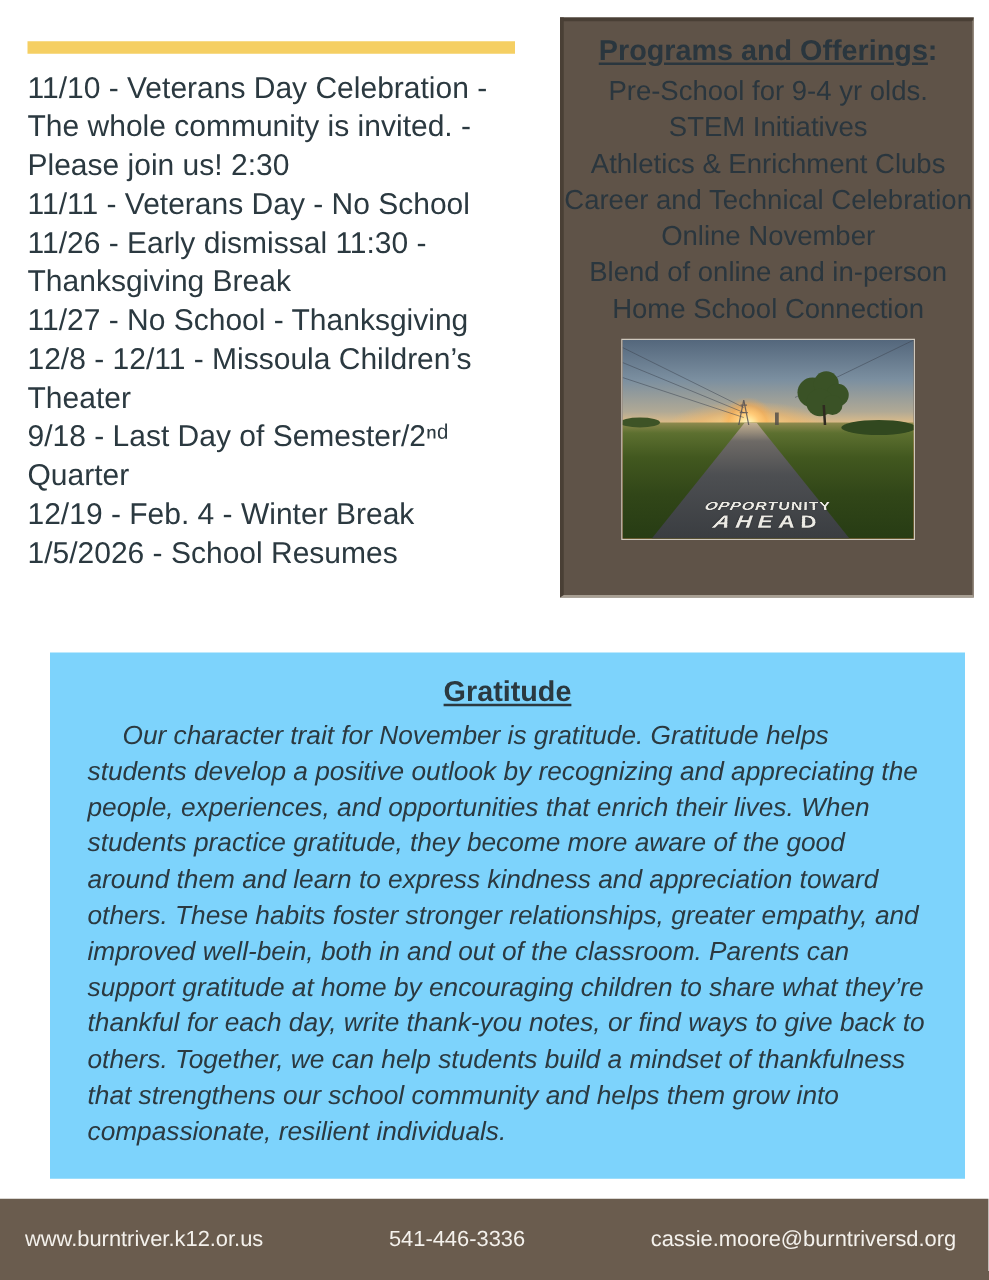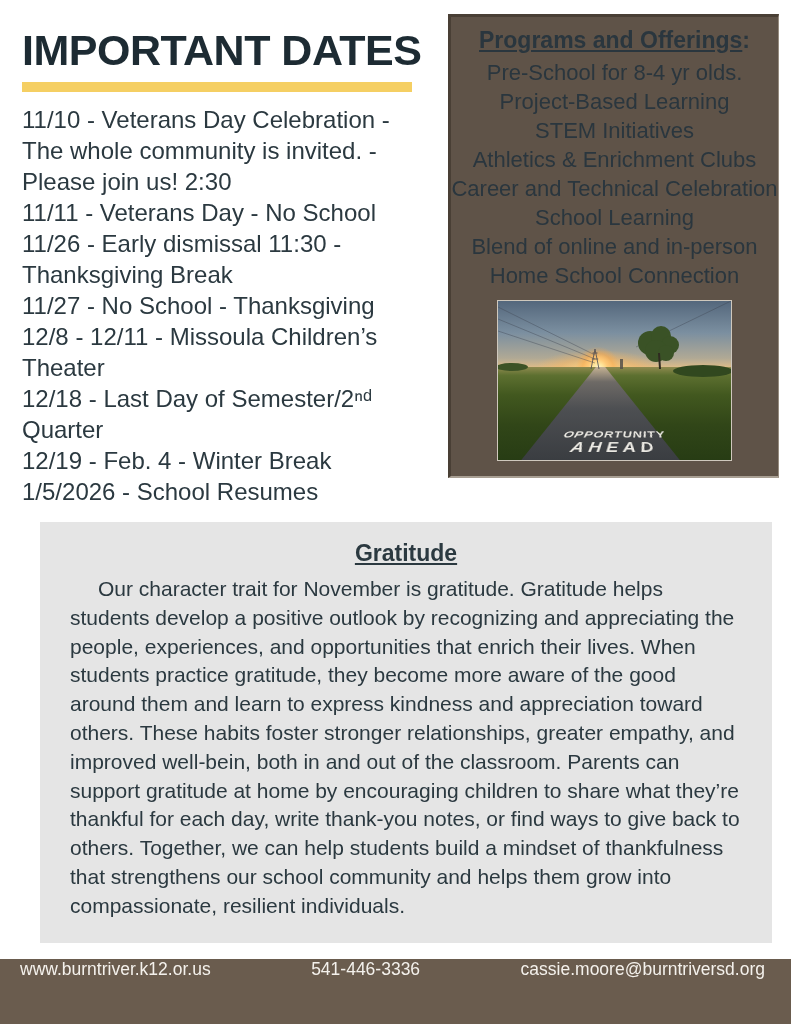--- a/index.html
+++ b/index.html
@@ -106,81 +106,81 @@
     text-shadow: 0 0 2px rgba(0,0,0,0.35);
   }
   .road-text .line1 { font-size: 15px; letter-spacing: 1px; }
   .road-text .line2 { font-size: 19px; letter-spacing: 5px; }
 
   
   .gratitude-panel {
     position: absolute; left: 40px; top: 522px;
     width: 732px; height: 421px;
     box-sizing: border-box;
-    background: #e5e5e5;
+    background: #7dd3fc;
     padding: 18px 30px 0 30px;
     color: #2b3940;
   }
   .gratitude-title {
     text-align: center;
     font-size: 23px;
     font-weight: 700;
     text-decoration: underline;
     margin-bottom: 8px;
   }
   .gratitude-body {
     font-size: 21px;
     line-height: 28.8px;
     text-indent: 28px;
+    font-style: italic;
   }
 
   
   .footer-bar {
     position: absolute; left: 0; top: 959px;
     width: 791px; height: 65px;
     box-sizing: border-box;
     background: #6a5c4e;
     display: flex;
+    align-items: center;
     justify-content: space-between;
     padding: 0 26px 0 20px;
     color: #f4f1ec;
     font-size: 17.5px;
   }
 </style>
 </head>
 <body>
 
 <div class="page">
 
   <div class="dates-section">
-    <h1 class="dates-title">IMPORTANT DATES</h1>
     <div class="title-underline"></div>
     <div class="dates-list">
       <p class="dates-item">11/10 - Veterans Day Celebration - The whole community is invited. - Please join us! 2:30</p>
       <p class="dates-item">11/11 - Veterans Day - No School</p>
       <p class="dates-item">11/26 - Early dismissal 11:30 - Thanksgiving Break</p>
       <p class="dates-item">11/27 - No School - Thanksgiving</p>
       <p class="dates-item">12/8 - 12/11 - Missoula Children’s Theater</p>
-      <p class="dates-item">12/18 - Last Day of Semester/2ⁿᵈ Quarter</p>
+      <p class="dates-item">9/18 - Last Day of Semester/2ⁿᵈ Quarter</p>
       <p class="dates-item">12/19 - Feb. 4 - Winter Break</p>
       <p class="dates-item">1/5/2026 - School Resumes</p>
     </div>
   </div>
 
   <div class="programs-panel">
     <div class="programs-title">
       <span class="underlined">Programs and Offerings</span><span>:</span>
     </div>
     <div>
-      <div class="programs-item">Pre-School for 8-4 yr olds.</div>
-      <div class="programs-item">Project-Based Learning</div>
+      <div class="programs-item">Pre-School for 9-4 yr olds.</div>
       <div class="programs-item">STEM Initiatives</div>
       <div class="programs-item">Athletics &amp; Enrichment Clubs</div>
       <div class="programs-item">Career and Technical Celebration</div>
-      <div class="programs-item">School Learning</div>
+      <div class="programs-item">Online November</div>
       <div class="programs-item">Blend of online and in-person</div>
       <div class="programs-item">Home School Connection</div>
     </div>
 
     <div class="photo">
       <div class="photo-sky"></div>
       <div class="photo-sun-glow"></div>
       <div class="photo-sun"></div>
       <div class="photo-ground"></div>
       <div class="photo-road"></div>

